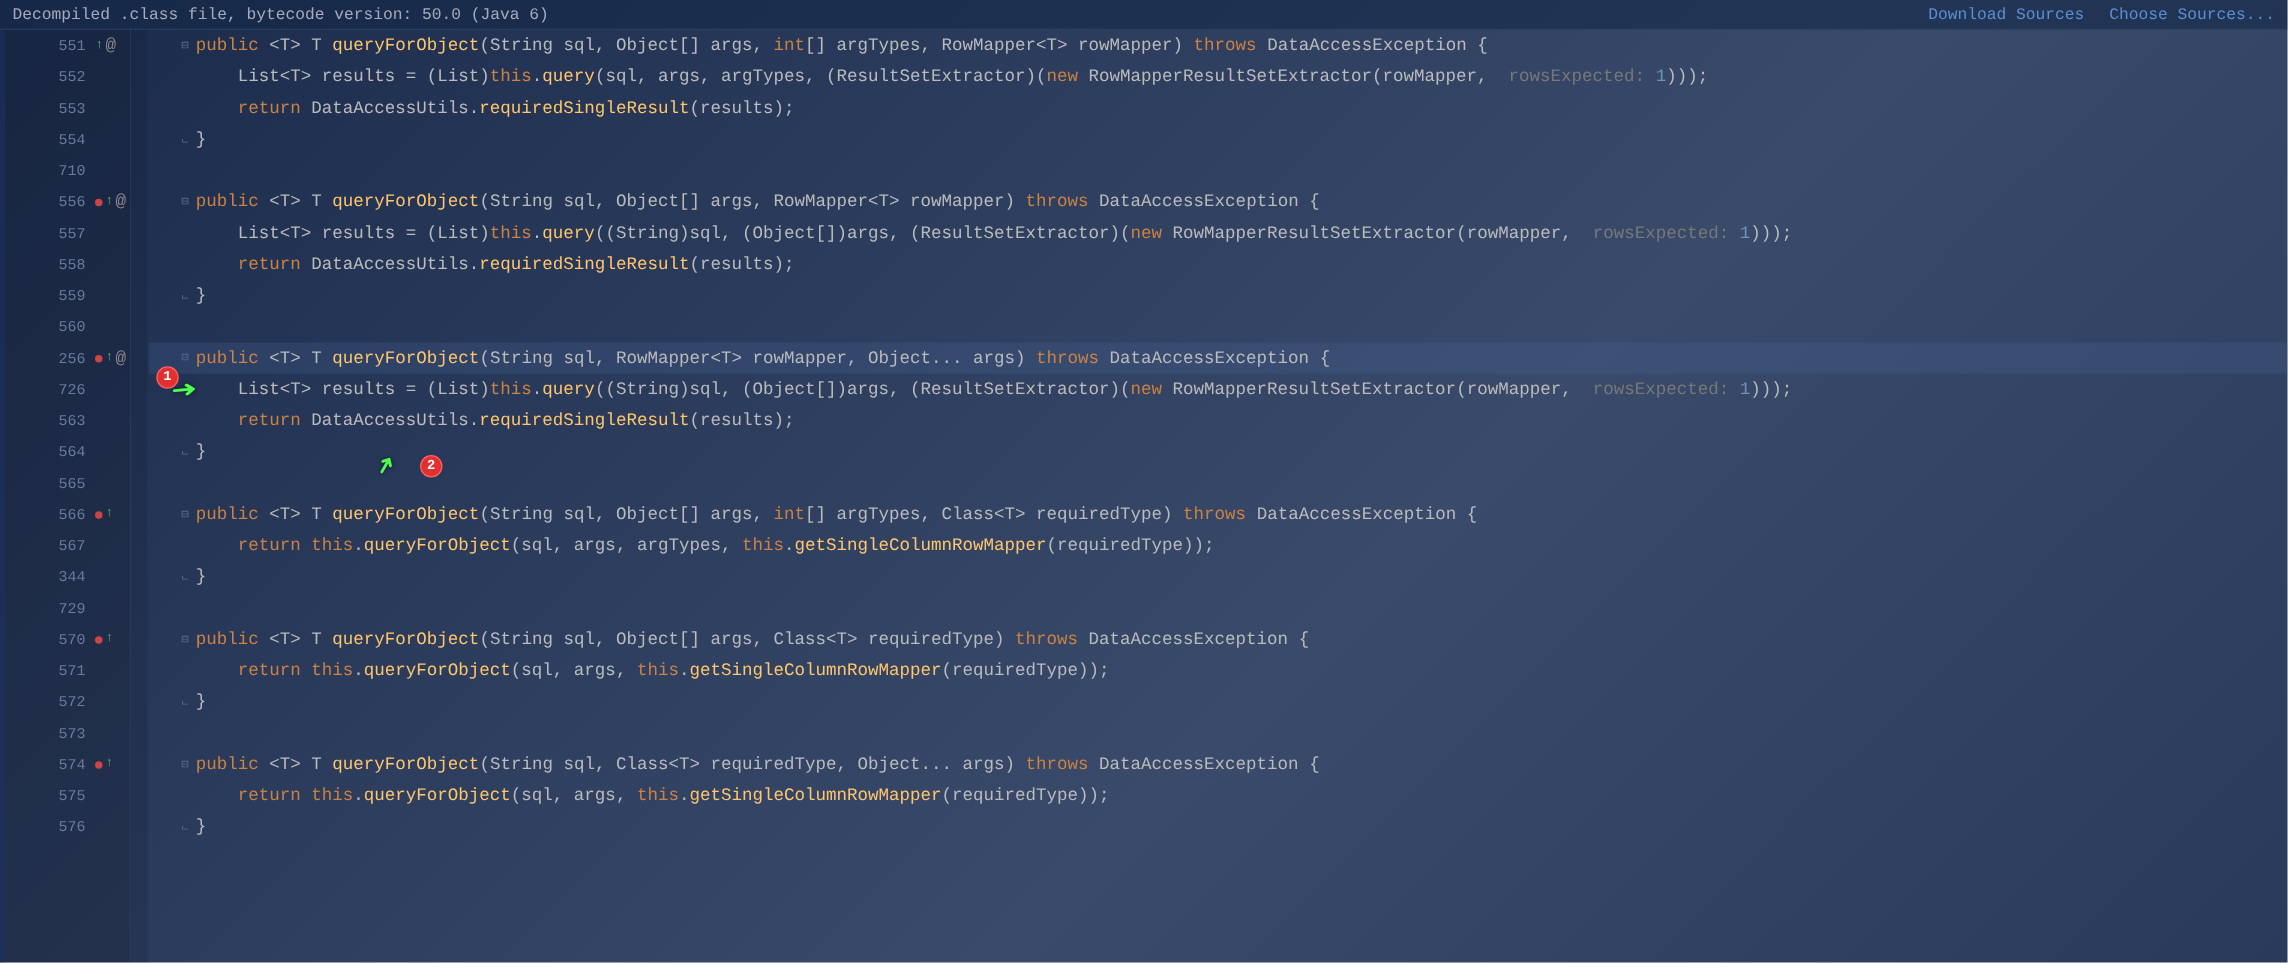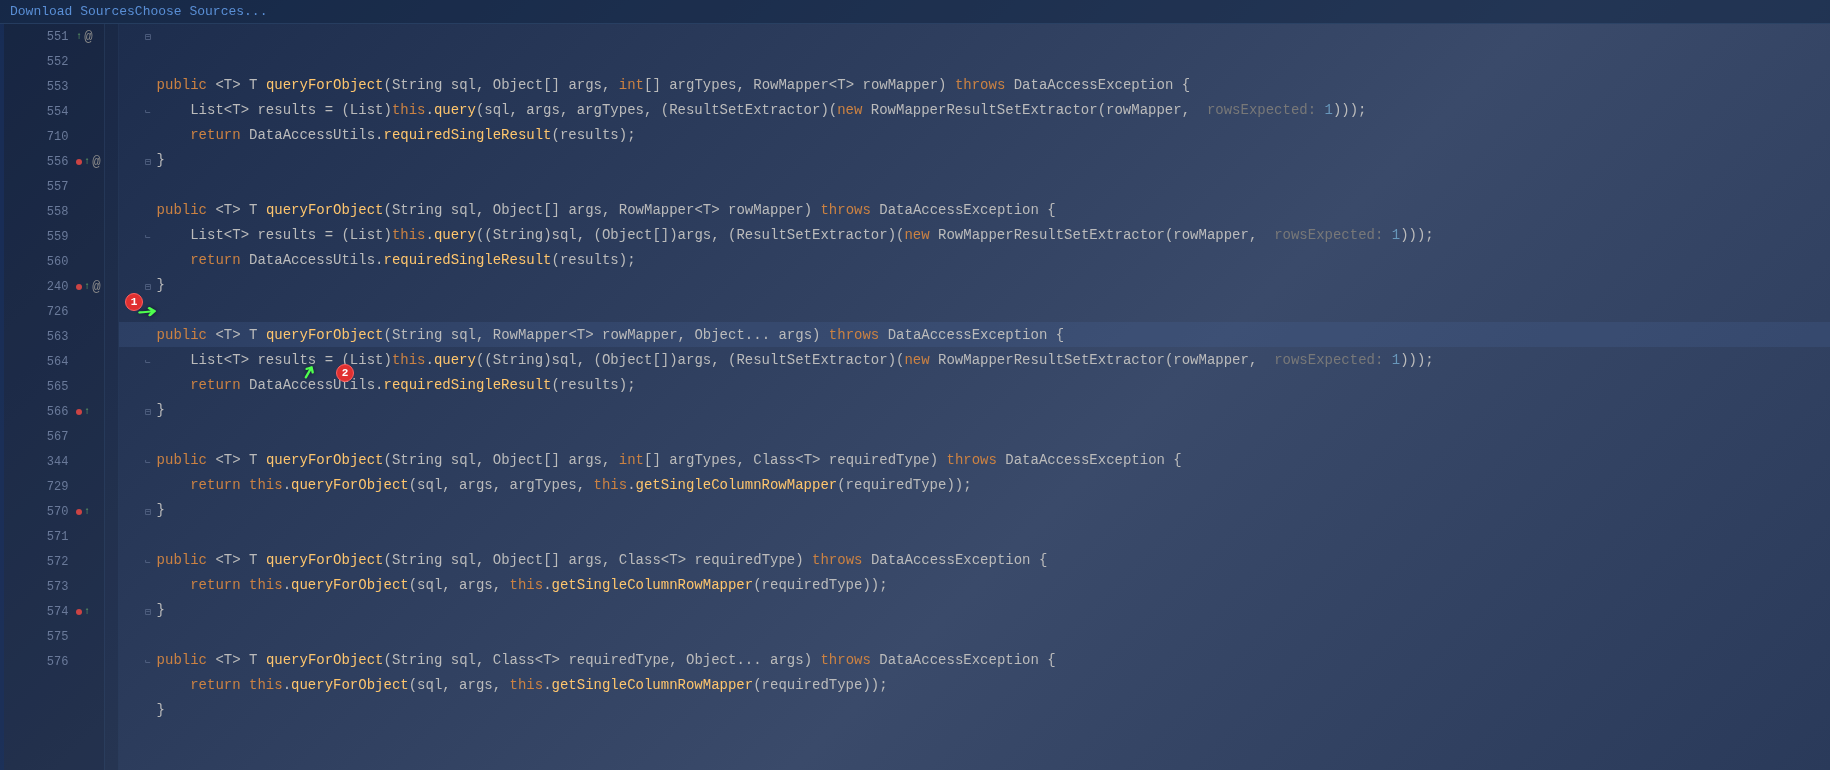--- a/index.html
+++ b/index.html
@@ -16,21 +16,21 @@
 .topbar {
   display: flex;
   align-items: center;
   justify-content: space-between;
   height: 24px;
   background: rgba(20,40,70,0.6);
   padding: 0 10px;
   border-bottom: 1px solid rgba(60,90,130,0.4);
 }
 .topbar-left { color: #aab; font-size: 13px; }
-.topbar-right { display: flex; }
+.topbar-right { display: flex; gap: 20px; }
 .topbar-link { color: #5a8fd6; cursor: pointer; font-size: 13px; }
 .editor {
   position: relative;
   display: flex;
   height: calc(100% - 24px);
 }
 .gutter {
   width: 105px;
   flex-shrink: 0;
   background: rgba(15,25,45,0.3);
@@ -53,21 +53,21 @@
 .marks {
   width: 50px;
   display: flex;
   align-items: center;
   gap: 2px;
   padding-left: 2px;
 }
 .mark-green-arrow { color: #6cb26c; font-size: 10px; }
 .mark-red-dot { width: 6px; height: 6px; border-radius: 50%; background: #c44; display: inline-block; }
 .mark-at { color: #888; font-size: 14px; }
-.code-area { flex: 1; position: relative; margin-top: 48px; }
+.code-area { flex: 1; position: relative; }
 .code-line {
   height: 25px;
   display: flex;
   align-items: center;
   white-space: pre;
   padding-left: 4px;
 }
 .code-line.current {
   background: rgba(70,100,150,0.25);
 }
@@ -106,20 +106,21 @@
   top: 24px;
   bottom: 0;
   width: 4px;
   background: rgba(30,60,120,0.6);
 }
 </style>
 </head>
 <body>
 
 <div class="topbar">
+  <div class="topbar-left">Decompiled .class file, bytecode version: 50.0 (Java 6)</div>
   <div class="topbar-right">
     <span class="topbar-link">Download Sources</span>
     <span class="topbar-link">Choose Sources...</span>
   </div>
 </div>
 
 <div class="left-strip"></div>
 
 <div class="editor">
   <div class="gutter" id="gutter">
@@ -164,21 +165,21 @@
       </div>
       <div class="line-row">
         <div class="lineno">559</div>
         <div class="marks"></div>
       </div>
       <div class="line-row">
         <div class="lineno">560</div>
         <div class="marks"></div>
       </div>
       <div class="line-row">
-        <div class="lineno">240</div>
+        <div class="lineno">256</div>
         <div class="marks">
           <span class="mark-red-dot"></span>
           <span class="mark-green-arrow">↑</span>
           <span class="mark-at">@</span>
         </div>
       </div>
       <div class="line-row">
         <div class="lineno">726</div>
         <div class="marks"></div>
       </div>

